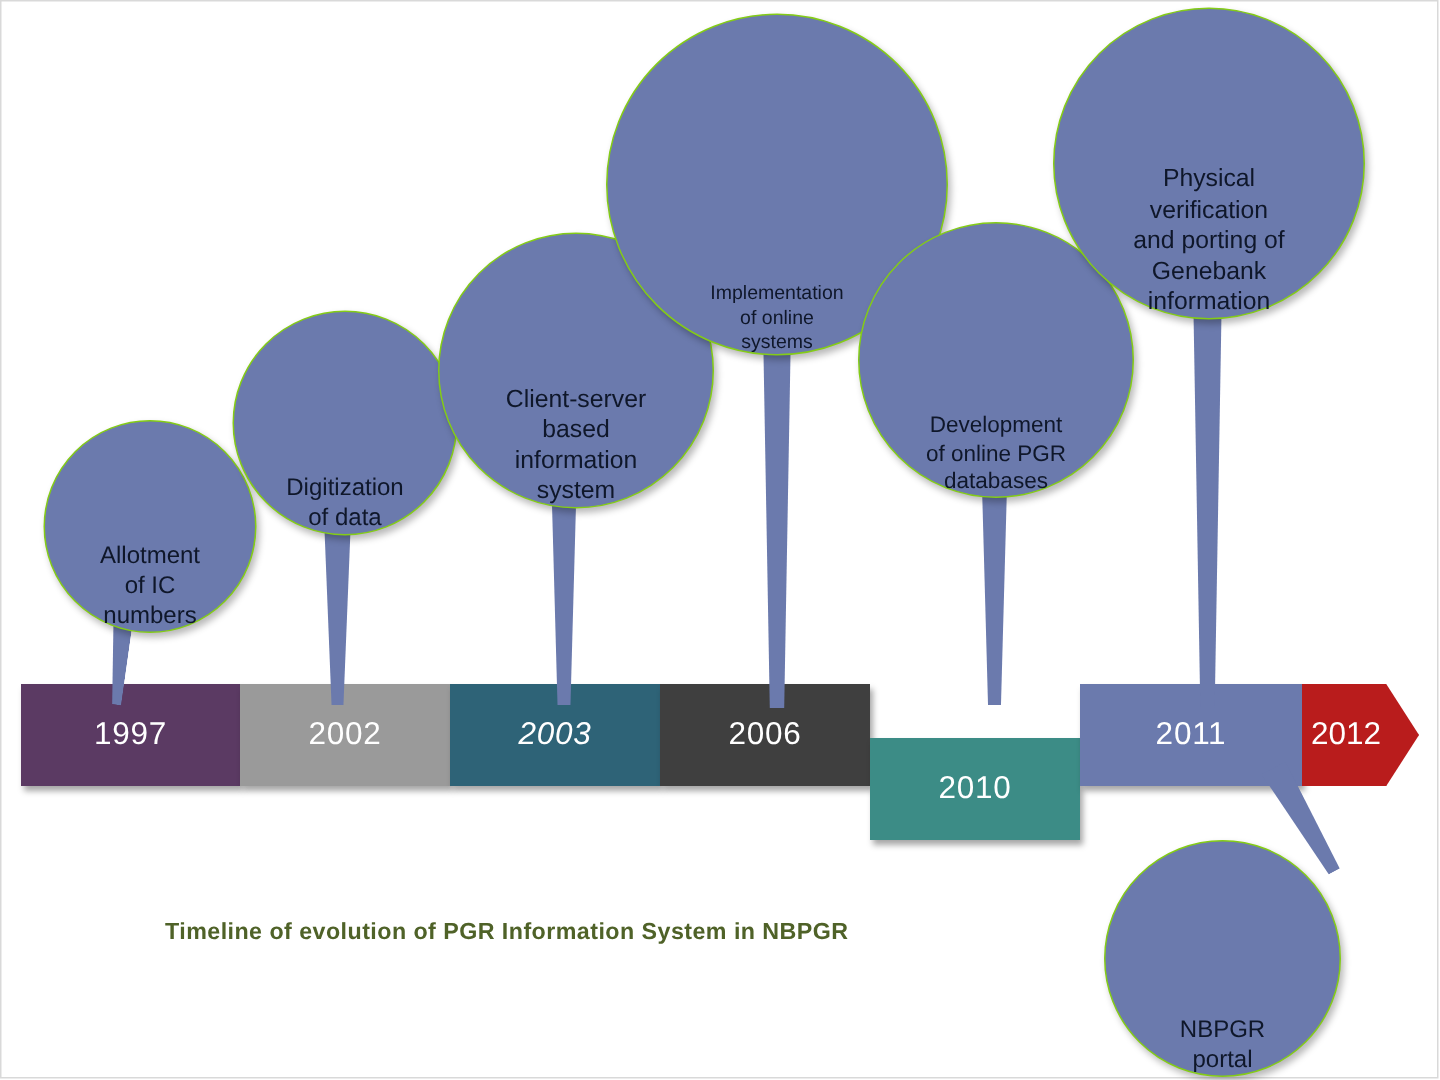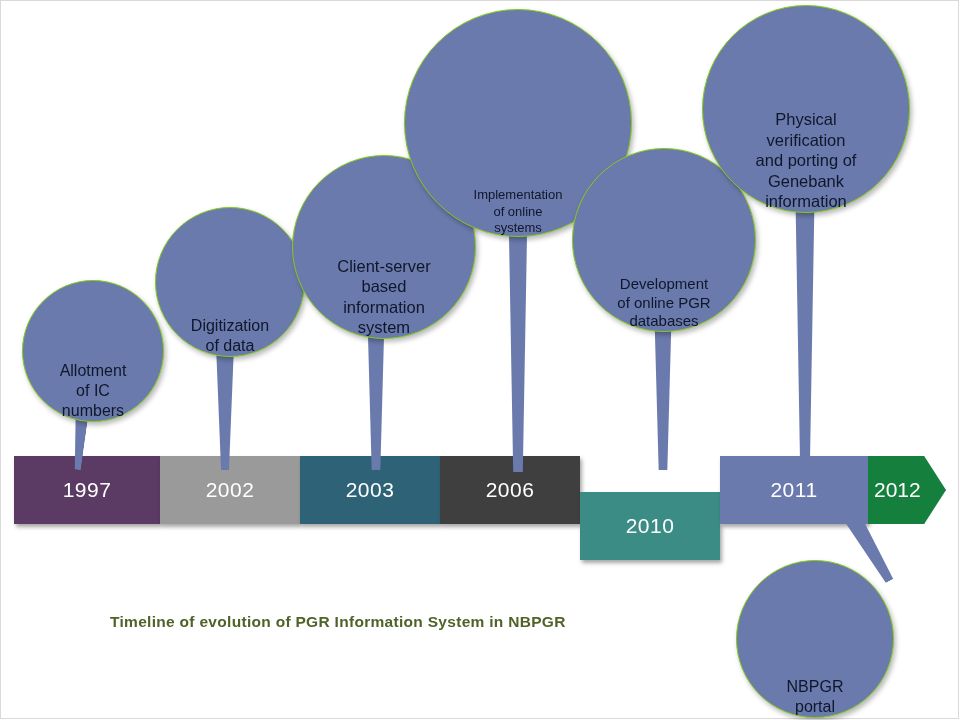--- a/index.html
+++ b/index.html
@@ -137,42 +137,42 @@
   <div id="timeline">
 
     <div class="seg" style="left:0px; width:146px; background:#5b3a63;">
       <span class="seg-label">1997</span>
     </div>
 
     <div class="seg" style="left:146px; width:140px; background:#9a9a9a;">
       <span class="seg-label">2002</span>
     </div>
 
-    <div class="seg" style="left:286px; width:140px; background:#2e6377;">
+    <div class="seg" style="left:286px; width:140px; background:#2e6377;font-style:italic;">
       <span class="seg-label">2003</span>
     </div>
 
     <div class="seg" style="left:426px; width:140px; background:#3f3f3f;">
       <span class="seg-label">2006</span>
     </div>
 
     <div class="seg" style="left:566px; width:140px; background:#3c8c86;margin-top:36px;">
       <span class="seg-label">2010</span>
     </div>
 
     <div class="seg" style="left:706px; width:148px; background:#6b7aad;">
       <span class="seg-label">2011</span>
     </div>
 
-    <div class="arrow-seg" style="left:854px; width:78px; background:#15803d;">
+    <div class="arrow-seg" style="left:854px; width:78px; background:#b91c1c;">
       <span class="seg-label">2012</span>
     </div>
   </div>
 
-  <div class="balloon" style="left:22px; top:280px; width:142px; height:142px; font-size:16px;">
+  <div class="balloon" style="left:29px; top:280px; width:142px; height:142px; font-size:16px;">
     <span>Allotment
 of IC
 numbers</span>
   </div>
 
   <div class="balloon" style="left:155px; top:207px; width:150px; height:150px; font-size:16px;">
     <span>Digitization
 of data</span>
   </div>
 

